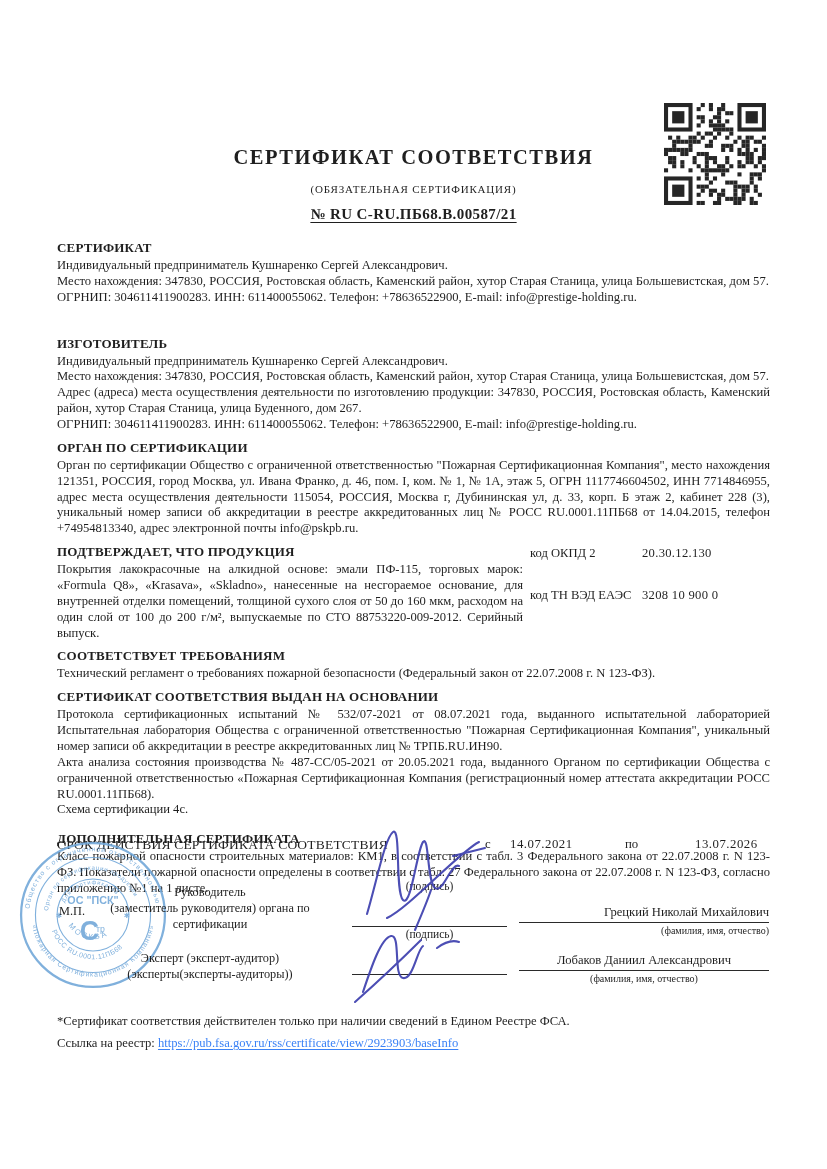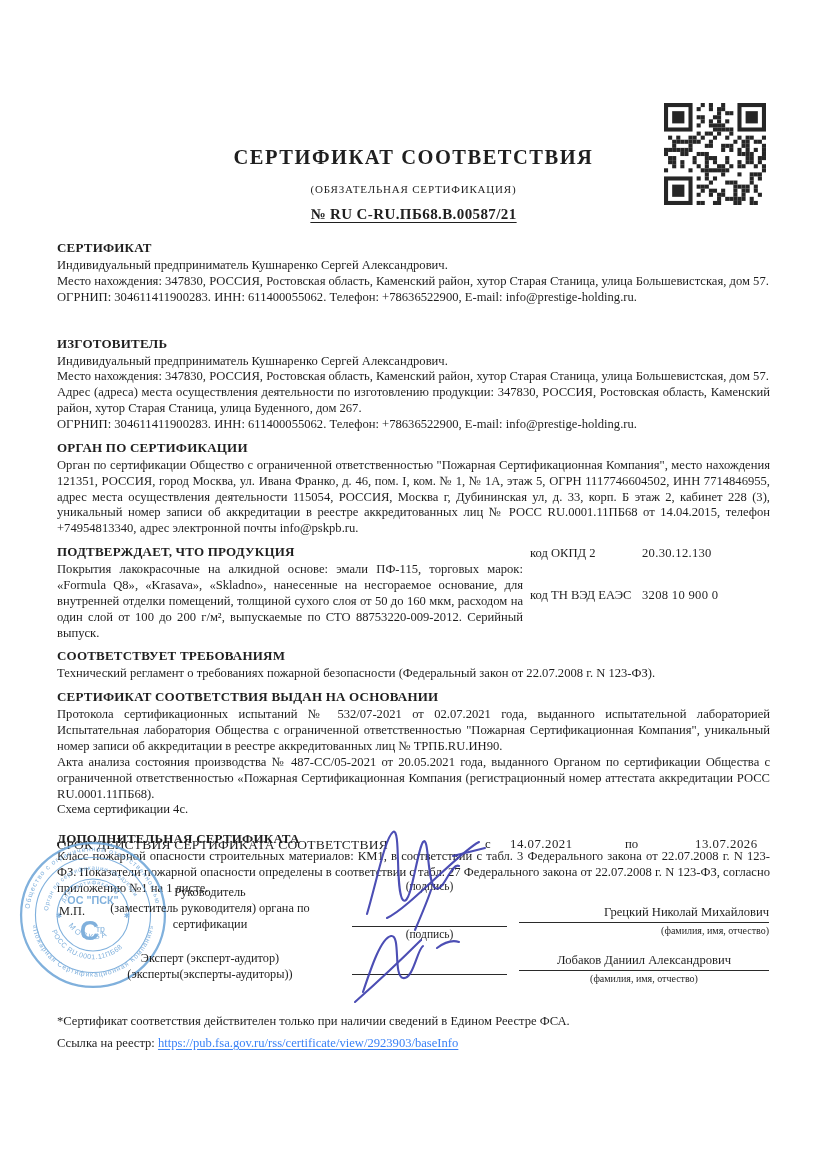--- a/index.html
+++ b/index.html
@@ -320,21 +320,21 @@
       </div>
     </div>
 
     <div class="sec sec-tight">
       <h2>СООТВЕТСТВУЕТ ТРЕБОВАНИЯМ</h2>
       <p>Технический регламент о требованиях пожарной безопасности (Федеральный закон от 22.07.2008 г. N 123-ФЗ).</p>
     </div>
 
     <div class="sec sec-tight">
       <h2>СЕРТИФИКАТ СООТВЕТСТВИЯ ВЫДАН НА ОСНОВАНИИ</h2>
-      <p>Протокола сертификационных испытаний № 532/07-2021 от 02.07.2021 года, выданного испытательной лабораторией Испытательная лаборатория Общества с ограниченной ответственностью "Пожарная Сертификационная Компания", уникальный номер записи об аккредитации в реестре аккредитованных лиц № ТРПБ.RU.ИН90.</p>
+      <p>Протокола сертификационных испытаний № 532/07-2021 от 08.07.2021 года, выданного испытательной лабораторией Испытательная лаборатория Общества с ограниченной ответственностью "Пожарная Сертификационная Компания", уникальный номер записи об аккредитации в реестре аккредитованных лиц № ТРПБ.RU.ИН90.</p>
       <p>Акта анализа состояния производства № 487-СС/05-2021 от 20.05.2021 года, выданного Органом по сертификации Общества с ограниченной ответственностью «Пожарная Сертификационная Компания (регистрационный номер аттестата аккредитации РОСС RU.0001.11ПБ68).</p>
       <p>Схема сертификации 4с.</p>
     </div>
 
     <div class="sec" style="margin-top:13px;">
       <h2>ДОПОЛНИТЕЛЬНАЯ СЕРТИФИКАТА</h2>
       <p>Класс пожарной опасности строительных материалов: КМ1, в соответствии с табл. 3 Федерального закона от 22.07.2008 г. N 123-ФЗ. Показатели пожарной опасности определены в соответствии с табл. 27 Федерального закона от 22.07.2008 г. N 123-ФЗ, согласно приложению №1 на 1 листе.</p>
     </div>
 
   </div>

